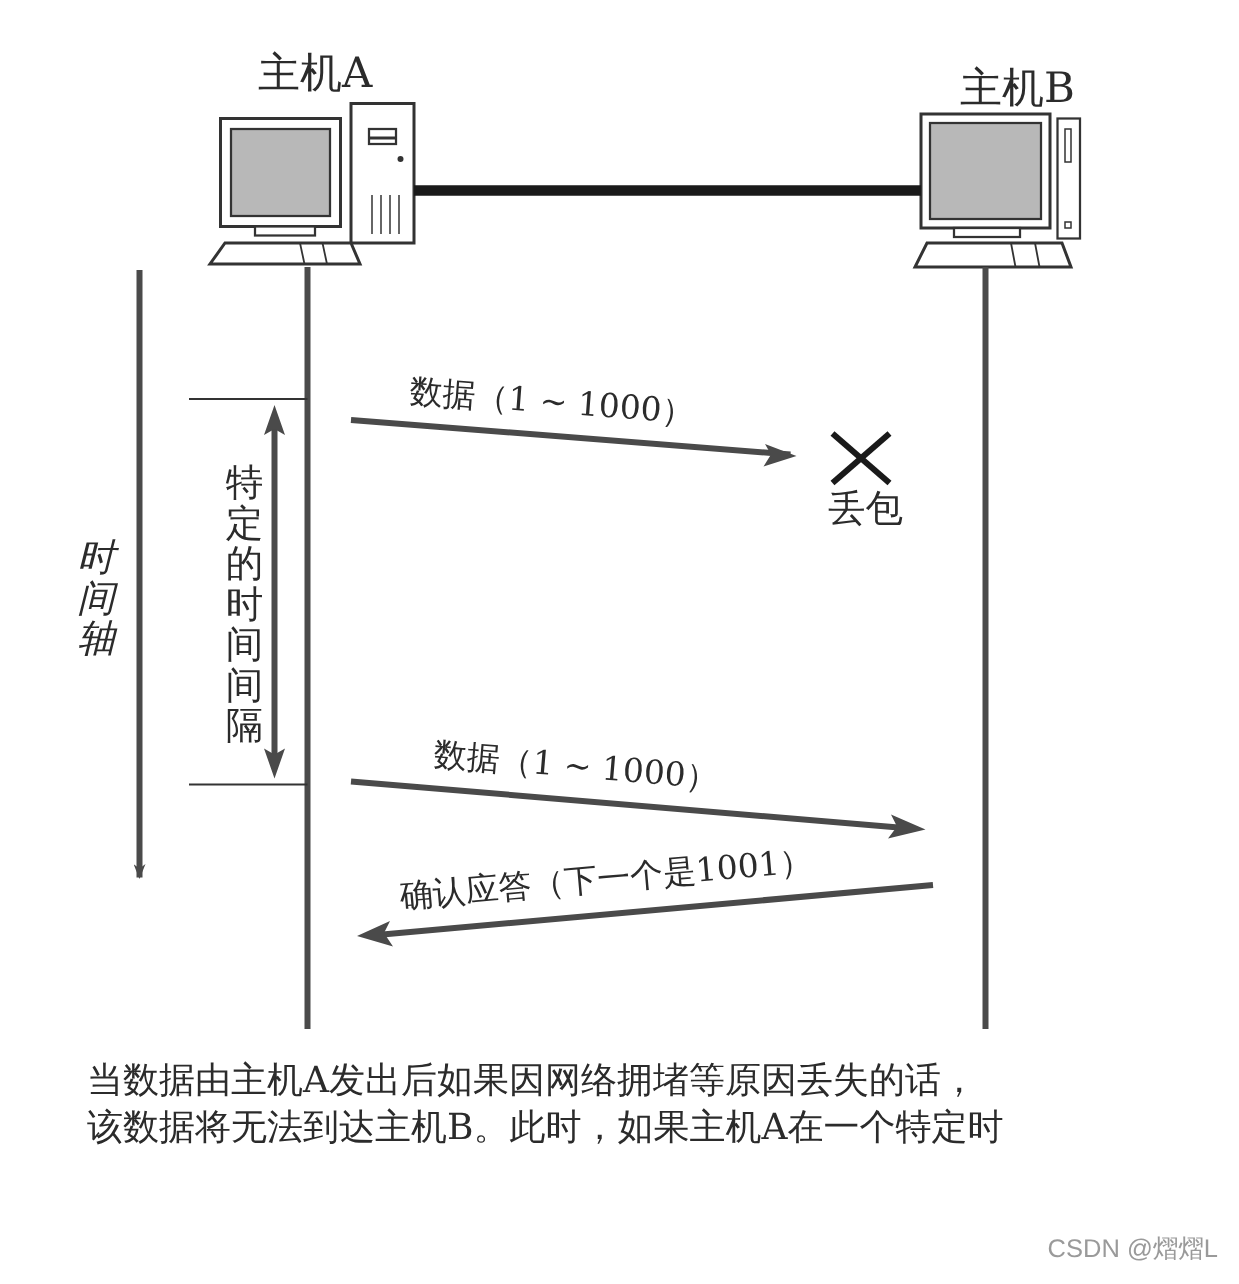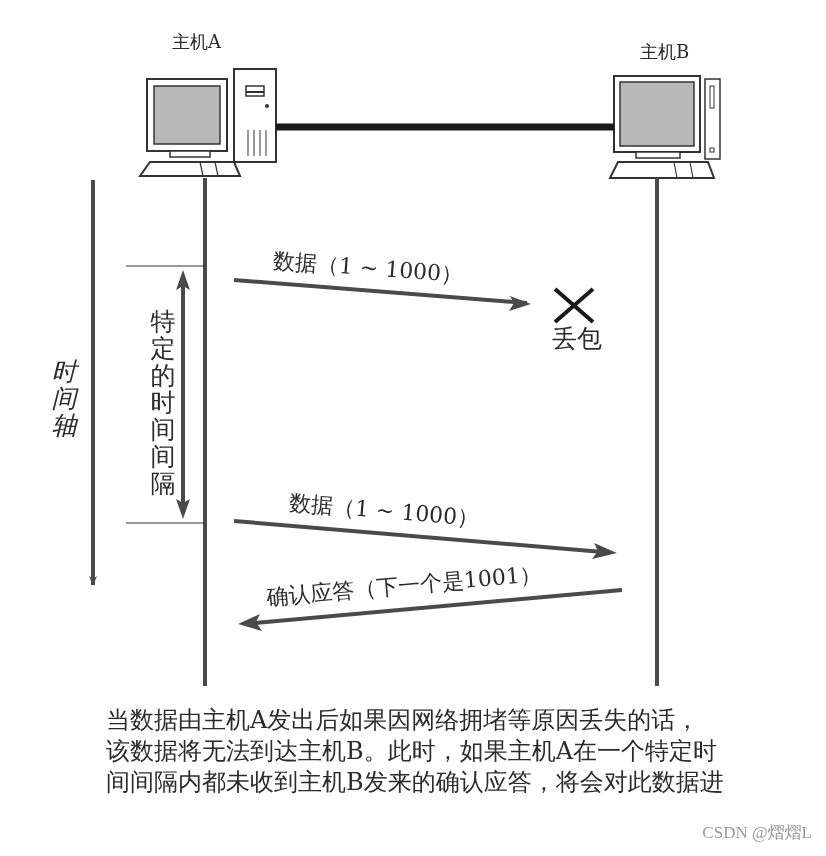--- a/index.html
+++ b/index.html
@@ -1,24 +1,24 @@
 <!DOCTYPE html>
 <html><head>
 <meta charset="utf-8">
 <style>
   html, body { margin:0; padding:0; background:#ffffff; }
   body { width:826px; height:856px; position:relative; overflow:hidden;
          font-family:"DejaVu Serif","Liberation Serif",serif; color:#2b2b2b; }
   .abs { position:absolute; }
-  .host-label { font-size:18px; white-space:nowrap; }
+  .host-label { font-size:28px; white-space:nowrap; }
   .vtext { font-size:25px; line-height:27px; width:28px; text-align:center; }
   .msg { font-size:22px; white-space:nowrap; transform-origin:left bottom; }
   .caption { font-size:24px; line-height:31px; left:58px; top:705px; width:760px; }
-  .caption div { white-space:nowrap;margin-left:48px; }
-  .watermark { right:14px; bottom:12px; font-family:Liberation Serif, serif;
+  .caption div { white-space:nowrap; }
+  .watermark { right:14px; bottom:12px; font-family:Liberation Sans, sans-serif;
                font-size:17px; color:#9a9a9a; }
   svg { position:absolute; left:0; top:0; }
 </style>
 </head>
 <body>
 
 <svg width="826" height="856" viewBox="0 0 826 856">
   <defs>
     <marker id="ah" markerWidth="10" markerHeight="8" refX="9" refY="4" orient="auto" markerUnits="userSpaceOnUse">
       <path d="M0,0 L10,4 L0,8 L3,4 Z" fill="#4a4a4a"></path>
@@ -90,16 +90,15 @@
 
 <div class="abs msg" style="left:272px; top:246px; transform:rotate(4.3deg);">数据（1 ~ 1000）</div>
 <div class="abs" style="left:552px; top:322px; font-size:25px;">丢包</div>
 
 <div class="abs msg" style="left:288px; top:488px; transform:rotate(4.8deg);">数据（1 ~ 1000）</div>
 <div class="abs msg" style="left:268px; top:583px; transform:rotate(-5deg);">确认应答（下一个是1001）</div>
 
 <div class="abs caption">
   <div>当数据由主机A发出后如果因网络拥堵等原因丢失的话，</div>
   <div>该数据将无法到达主机B。此时，如果主机A在一个特定时</div>
-  <div>间间隔内都未收到主机B发来的确认应答，将会对此数据进</div>
 </div>
 
 <div class="abs watermark">CSDN @熠熠L</div>
 
 </body></html>

